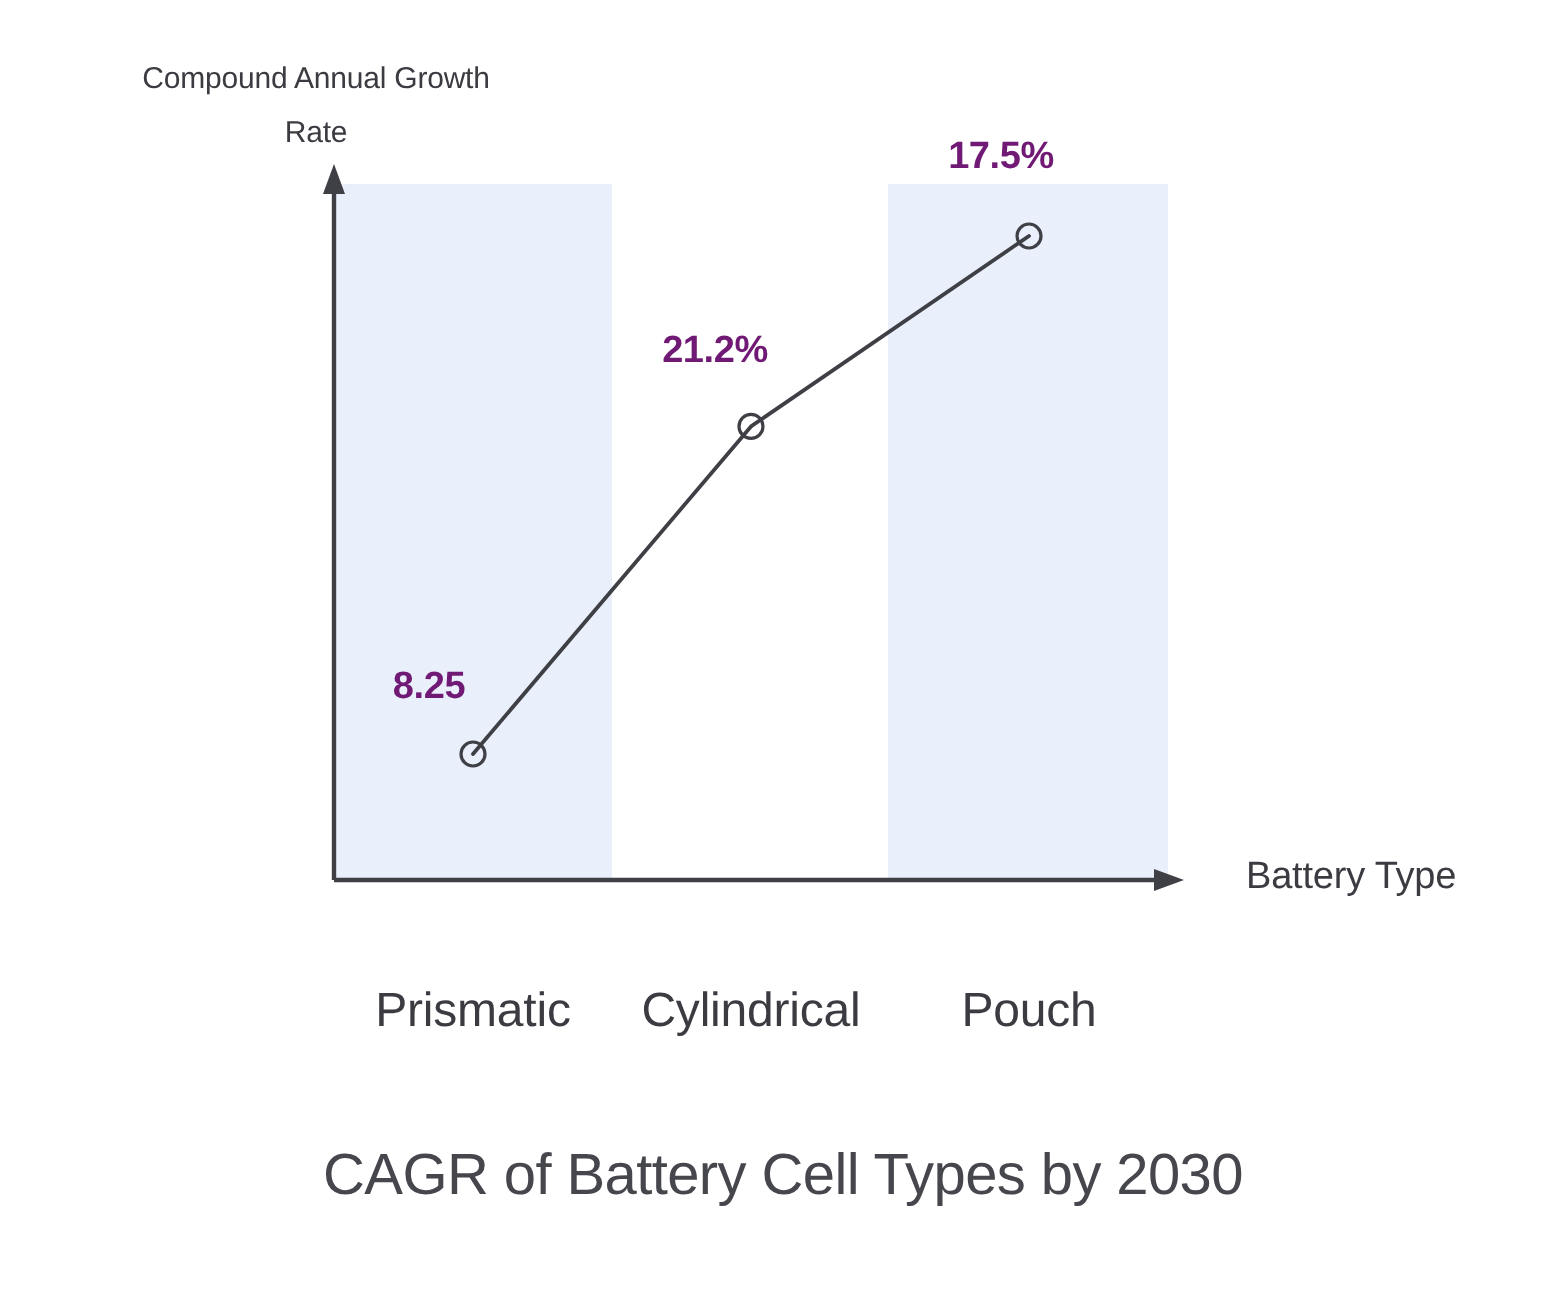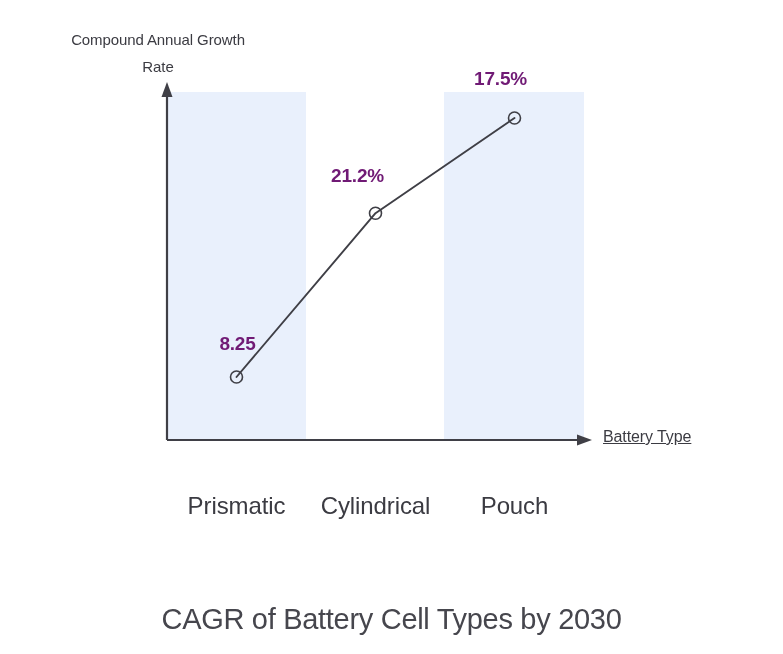--- a/index.html
+++ b/index.html
@@ -25,33 +25,32 @@
     width: 300px;
     text-align: center;
     font-size: 15px;
     line-height: 27px;
     color: #3b3b42;
     letter-spacing: -0.1px;
     white-space: pre-line;
   }
   .axis-title-x {
     position: absolute;
-    left: 603px;
+    left: 623px;
     top: 428px;
-    font-size: 16px;
+    font-size: 19px;
     color: #3b3b42;
     letter-spacing: -0.1px;
     white-space: nowrap;
-    text-decoration: underline;
   }
   .chart-title {
     position: absolute;
     left: 0;
     right: 0;
-    top: 603px;
+    top: 572px;
     text-align: center;
     font-size: 29px;
     color: #46464d;
     letter-spacing: -0.3px;
   }
   .cat-label {
     position: absolute;
     top: 492px;
     transform: translateX(-50%);
     font-size: 24px;
@@ -106,20 +105,20 @@
 
   <div class="axis-title-x">Battery Type</div>
 
   <div id="cat-labels">
       <div class="cat-label" style="left: 236.5px;">Prismatic</div>
       <div class="cat-label" style="left: 375.5px; text-align: center;">Cylindrical</div>
       <div class="cat-label" style="left: 514.5px;">Pouch</div>
     </div>
 
   <div id="pt-labels">
-      <div class="pt-label" style="left: 214.5px; top: 355px; margin-left: 23px;">8.25</div>
+      <div class="pt-label" style="left: 214.5px; top: 355px;">8.25</div>
       <div class="pt-label" style="left: 357.5px; top: 187.2px;">21.2%</div>
       <div class="pt-label" style="left: 500.5px; top: 90px;">17.5%</div>
     </div>
 
   <div class="chart-title">CAGR of Battery Cell Types by 2030</div>
 
 </div>
 
 </body></html>

